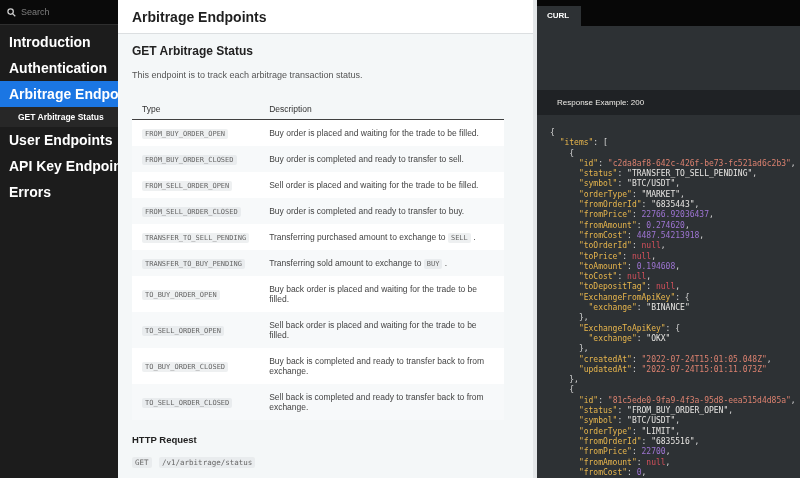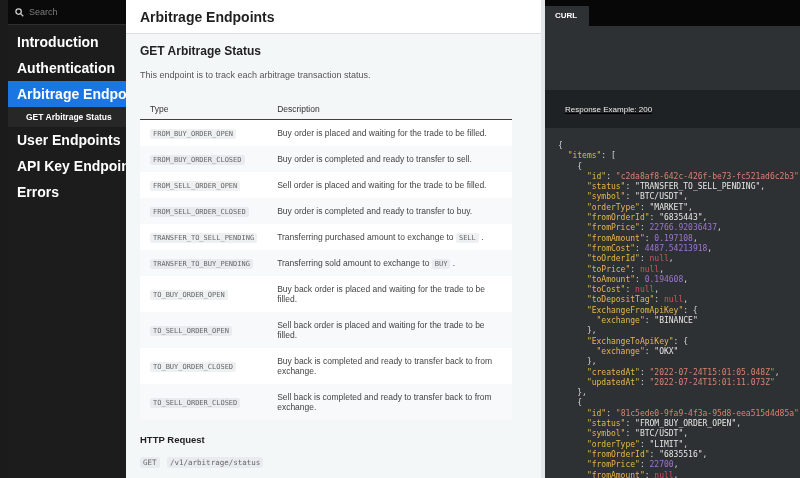--- a/index.html
+++ b/index.html
@@ -1,18 +1,18 @@
 <!DOCTYPE html>
 <html><head>
 <meta charset="utf-8">
 <style>
   * { margin:0; padding:0; box-sizing:border-box; }
   html,body { width:800px; height:478px; overflow:hidden; background:#1b1b1b;
               font-family:"Liberation Sans", sans-serif; }
-  .app { width:800px; height:478px; display:flex; overflow:hidden;padding-left:8px; }
+  .app { width:800px; height:478px; display:flex; overflow:hidden; }
 
   
   .sidebar { width:118px; height:100%; background:#1c1c1c; flex:0 0 118px; }
   .searchbox { height:25px; background:#0a0a0a; border-bottom:1px solid #2e2e2e;
                display:flex; align-items:center; padding:0 7px; gap:5px; }
   .searchbox svg { flex:0 0 auto; }
   .searchbox input { background:transparent; border:0; outline:0; color:#bdbdbd;
                      font-size:9px; width:80px; font-family:"Liberation Sans",sans-serif; }
   .searchbox input::placeholder { color:#7d7d7d; }
   .nav { padding-top:4px; }
@@ -48,22 +48,22 @@
   .scroll-strip { position:absolute; top:0; right:0; width:4px; height:100%;
                   background:#e4e7e9; }
 
   
   .panel { width:263px; flex:0 0 263px; height:100%; background:#2d3134;
            display:flex; flex-direction:column; overflow:hidden; }
   .tabbar { height:26px; background:#070707; display:flex; align-items:flex-end; }
   .tab { background:#2d3134; color:#ffffff; font-size:8px; font-weight:bold;
          padding:5px 12px 5px 10px; height:20px; cursor:pointer; }
   .curl-area { height:64px; background:#2d3134; }
-  .resp-bar { height:38px; background:#1f2225; display:flex; align-items:center;
-              padding-left:20px;text-decoration:underline; }
+  .resp-bar { height:25px; background:#1f2225; display:flex; align-items:center;
+              padding-left:20px; }
   .resp-bar span { color:#eceae6; font-size:8px; }
   .json { flex:1; overflow:hidden; padding:13px 0 0 13px;
           font-family:"DejaVu Sans Mono", monospace; font-size:8px; line-height:10.3px; }
   .cl { white-space:pre; }
   .cl .k { color:#e8b64d; }
   .cl .p { color:#d8d8d8; }
   .cl .s { color:#e8e6e3; }
   .cl .h { color:#dd8270; }
   .cl .n { color:#9f75d4; }
   .cl .u { color:#d6505c; }
@@ -172,21 +172,21 @@
     <div class="json">
         <div class="cl"><span class="p">{</span></div>
         <div class="cl"><span class="p">  </span><span class="k">"items"</span><span class="p">: [</span></div>
         <div class="cl"><span class="p">    {</span></div>
         <div class="cl"><span class="p">      </span><span class="k">"id"</span><span class="p">: </span><span class="h">"c2da8af8-642c-426f-be73-fc521ad6c2b3"</span><span class="p">,</span></div>
         <div class="cl"><span class="p">      </span><span class="k">"status"</span><span class="p">: </span><span class="s">"TRANSFER_TO_SELL_PENDING"</span><span class="p">,</span></div>
         <div class="cl"><span class="p">      </span><span class="k">"symbol"</span><span class="p">: </span><span class="s">"BTC/USDT"</span><span class="p">,</span></div>
         <div class="cl"><span class="p">      </span><span class="k">"orderType"</span><span class="p">: </span><span class="s">"MARKET"</span><span class="p">,</span></div>
         <div class="cl"><span class="p">      </span><span class="k">"fromOrderId"</span><span class="p">: </span><span class="s">"6835443"</span><span class="p">,</span></div>
         <div class="cl"><span class="p">      </span><span class="k">"fromPrice"</span><span class="p">: </span><span class="n">22766.92036437</span><span class="p">,</span></div>
-        <div class="cl"><span class="p">      </span><span class="k">"fromAmount"</span><span class="p">: </span><span class="n">0.197108</span><span class="p">,</span></div>
+        <div class="cl"><span class="p">      </span><span class="k">"fromAmount"</span><span class="p">: </span><span class="n">0.274620</span><span class="p">,</span></div>
         <div class="cl"><span class="p">      </span><span class="k">"fromCost"</span><span class="p">: </span><span class="n">4487.54213918</span><span class="p">,</span></div>
         <div class="cl"><span class="p">      </span><span class="k">"toOrderId"</span><span class="p">: </span><span class="u">null</span><span class="p">,</span></div>
         <div class="cl"><span class="p">      </span><span class="k">"toPrice"</span><span class="p">: </span><span class="u">null</span><span class="p">,</span></div>
         <div class="cl"><span class="p">      </span><span class="k">"toAmount"</span><span class="p">: </span><span class="n">0.194608</span><span class="p">,</span></div>
         <div class="cl"><span class="p">      </span><span class="k">"toCost"</span><span class="p">: </span><span class="u">null</span><span class="p">,</span></div>
         <div class="cl"><span class="p">      </span><span class="k">"toDepositTag"</span><span class="p">: </span><span class="u">null</span><span class="p">,</span></div>
         <div class="cl"><span class="p">      </span><span class="k">"ExchangeFromApiKey"</span><span class="p">: {</span></div>
         <div class="cl"><span class="p">        </span><span class="k">"exchange"</span><span class="p">: </span><span class="s">"BINANCE"</span></div>
         <div class="cl"><span class="p">      },</span></div>
         <div class="cl"><span class="p">      </span><span class="k">"ExchangeToApiKey"</span><span class="p">: {</span></div>

